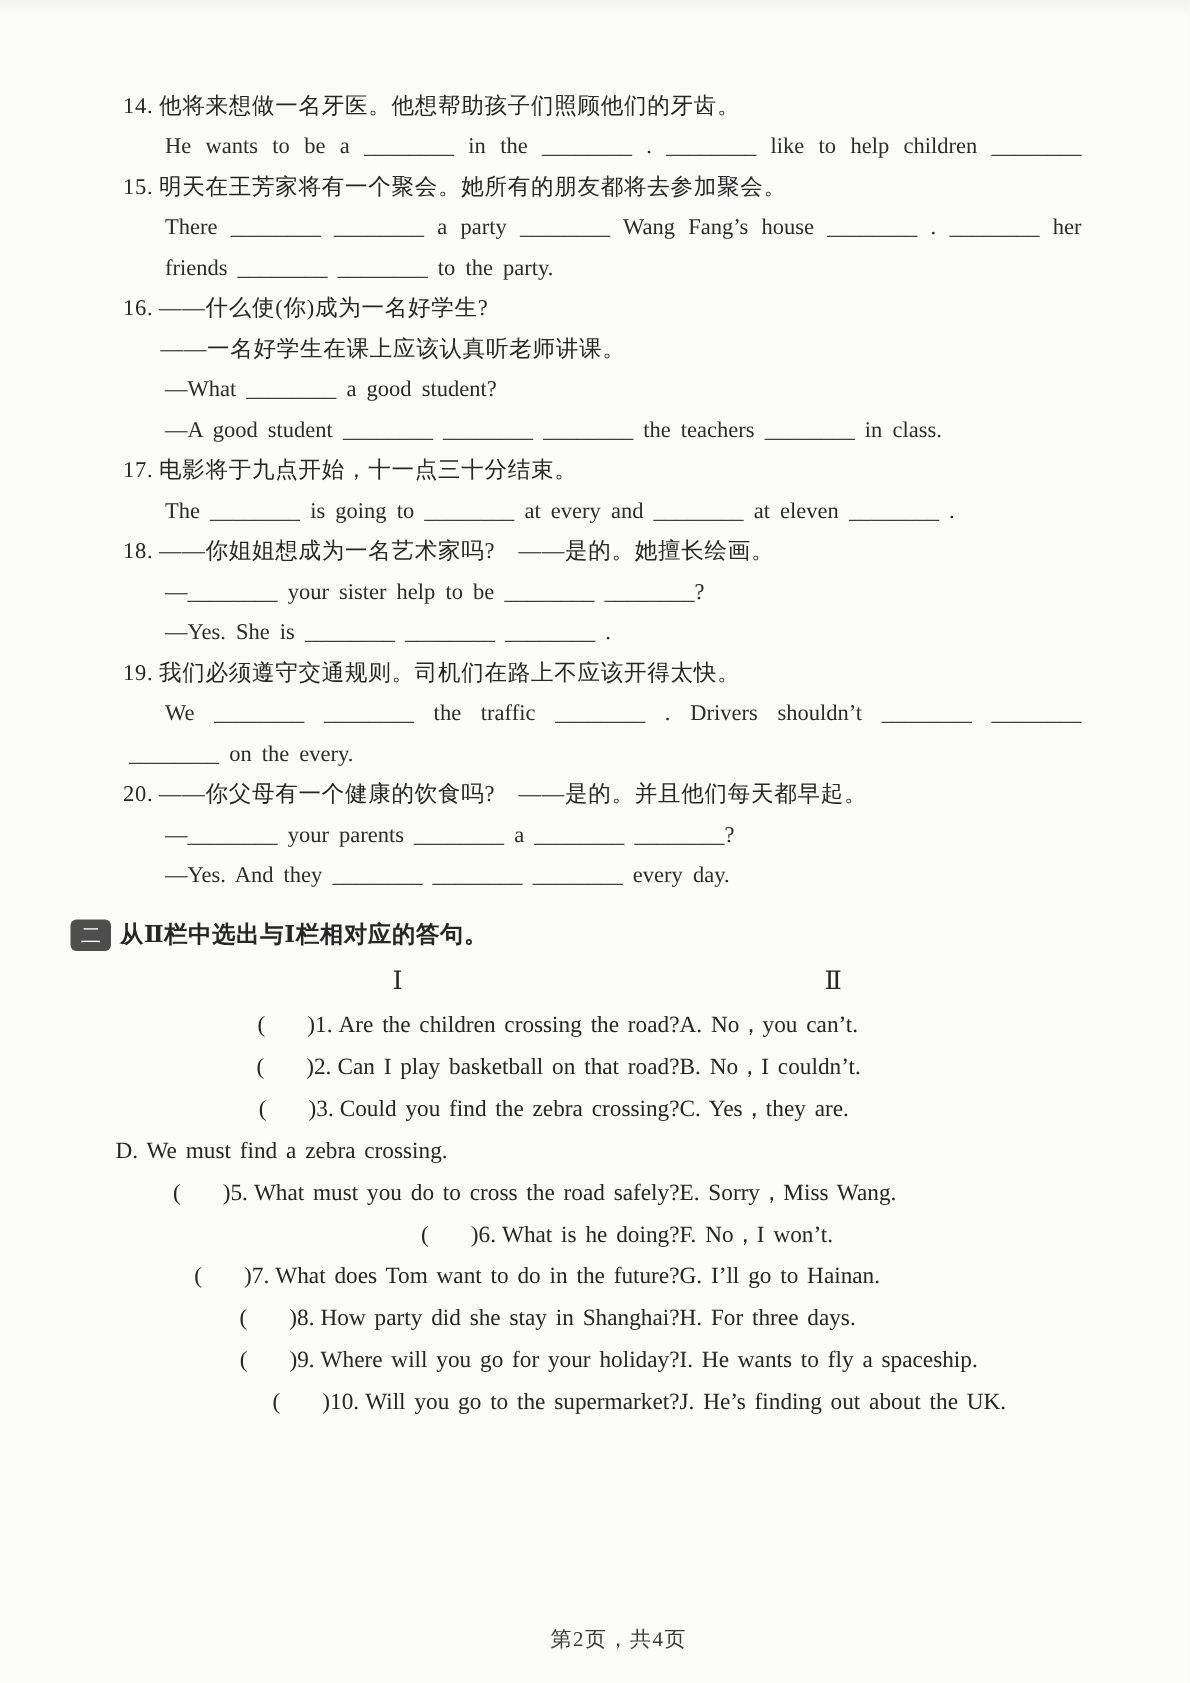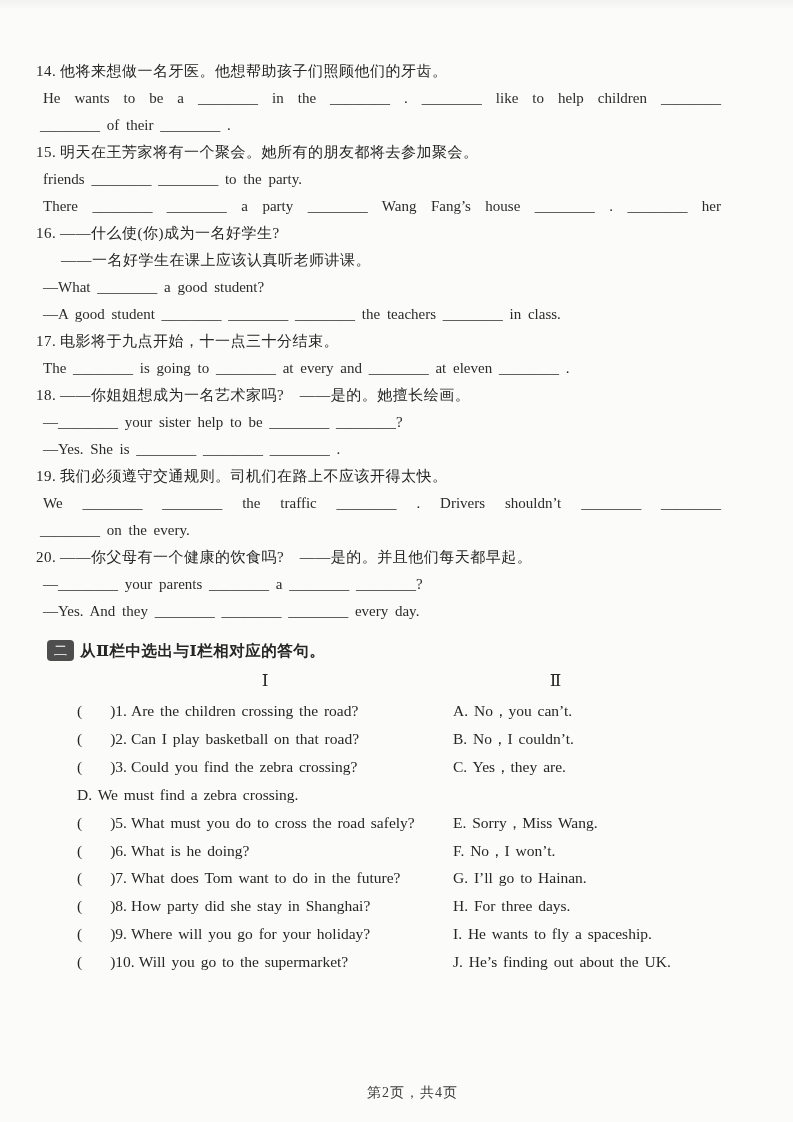--- a/index.html
+++ b/index.html
@@ -10,26 +10,26 @@
     color: #262626;
   }
   .sheet {
     position: relative;
     width: 793px; height: 1122px;
     background: #fbfbfa;
     background-image: linear-gradient(180deg, rgba(0,0,0,0.035) 0px, rgba(0,0,0,0) 10px);
     overflow: hidden;
   }
   
-  .s1 { padding: 58px 72px 0 36px; }
+  .s1 { padding: 58px 72px 0 82px; }
   .s1 .line { line-height: 27px; font-size: 15px; }
   .cn-line { letter-spacing: 0.5px; }
   .num { display: inline-block; min-width: 24px; }
   .en-line {
-    margin-left: 7px;
+    margin-left: 28px;
     font-size: 15.5px;
     word-spacing: 3px;
     white-space: normal;
     color: #2b2b2b;
   }
   .en-line.hang { margin-left: 4px; }
   .en-line.jl { text-align: justify; text-align-last: justify; }
   .cn-cont { margin-left: 25px; }
   
   .s2 { margin-top: 12px; padding-left: 77px; padding-right: 45px; }
@@ -47,21 +47,21 @@
     font-size: 13.5px; line-height: 21px;
     text-align: center;
     margin-right: 6px;
     flex: 0 0 auto;
   }
   .s2-title { font-weight: bold; font-size: 15.5px; letter-spacing: 0.5px; }
   .col-headers { display: flex; line-height: 27px; margin-bottom: 3px; }
   .col1h { width: 376px; text-align: center; font-size: 17px; }
   .col2h { width: 205px; text-align: center; font-size: 17px; }
   .mrow { display: flex; line-height: 27.9px; font-size: 15.5px; }
-  .mq { width: 376px; flex: 0 0 auto; word-spacing: 2px; }
+  .mq { width: 376px; flex: 0 0 auto; word-spacing: 2px; text-align: right; }
   .pgap { display: inline-block; width: 28px; }
   .qn { margin-right: 4px; }
   .ma { flex: 1 1 auto; word-spacing: 2px; }
   
   .footer {
     position: absolute; left: 16px; top: 1084px;
     width: 100%; text-align: center;
     font-size: 14px; color: #3a3a3a;
     letter-spacing: 1px;
   }
@@ -69,27 +69,26 @@
 </head>
 <body>
 
 <div class="sheet">
 
   <div class="s1">
 
     <div>
       <div class="line cn-line"><span class="num">14.</span><span>他将来想做一名牙医。他想帮助孩子们照顾他们的牙齿。</span></div>
       <div class="line en-line jl">He wants to be a ________ in the ________ . ________ like to help children ________</div>
-      <div class="line en-line hang">________ of their ________ .</div>
     </div>
 
     <div>
       <div class="line cn-line"><span class="num">15.</span><span>明天在王芳家将有一个聚会。她所有的朋友都将去参加聚会。</span></div>
+      <div class="line en-line jl">There ________ ________ a party ________ Wang Fang’s house ________ . ________ her</div>
       <div class="line en-line">friends ________ ________ to the party.</div>
-      <div class="line en-line jl">There ________ ________ a party ________ Wang Fang’s house ________ . ________ her</div>
     </div>
 
     <div>
       <div class="line cn-line"><span class="num">16.</span><span>——什么使(你)成为一名好学生?</span></div>
       <div class="line cn-line cn-cont">——一名好学生在课上应该认真听老师讲课。</div>
       <div class="line en-line">—What ________ a good student?</div>
       <div class="line en-line">—A good student ________ ________ ________ the teachers ________ in class.</div>
     </div>
 
     <div>

